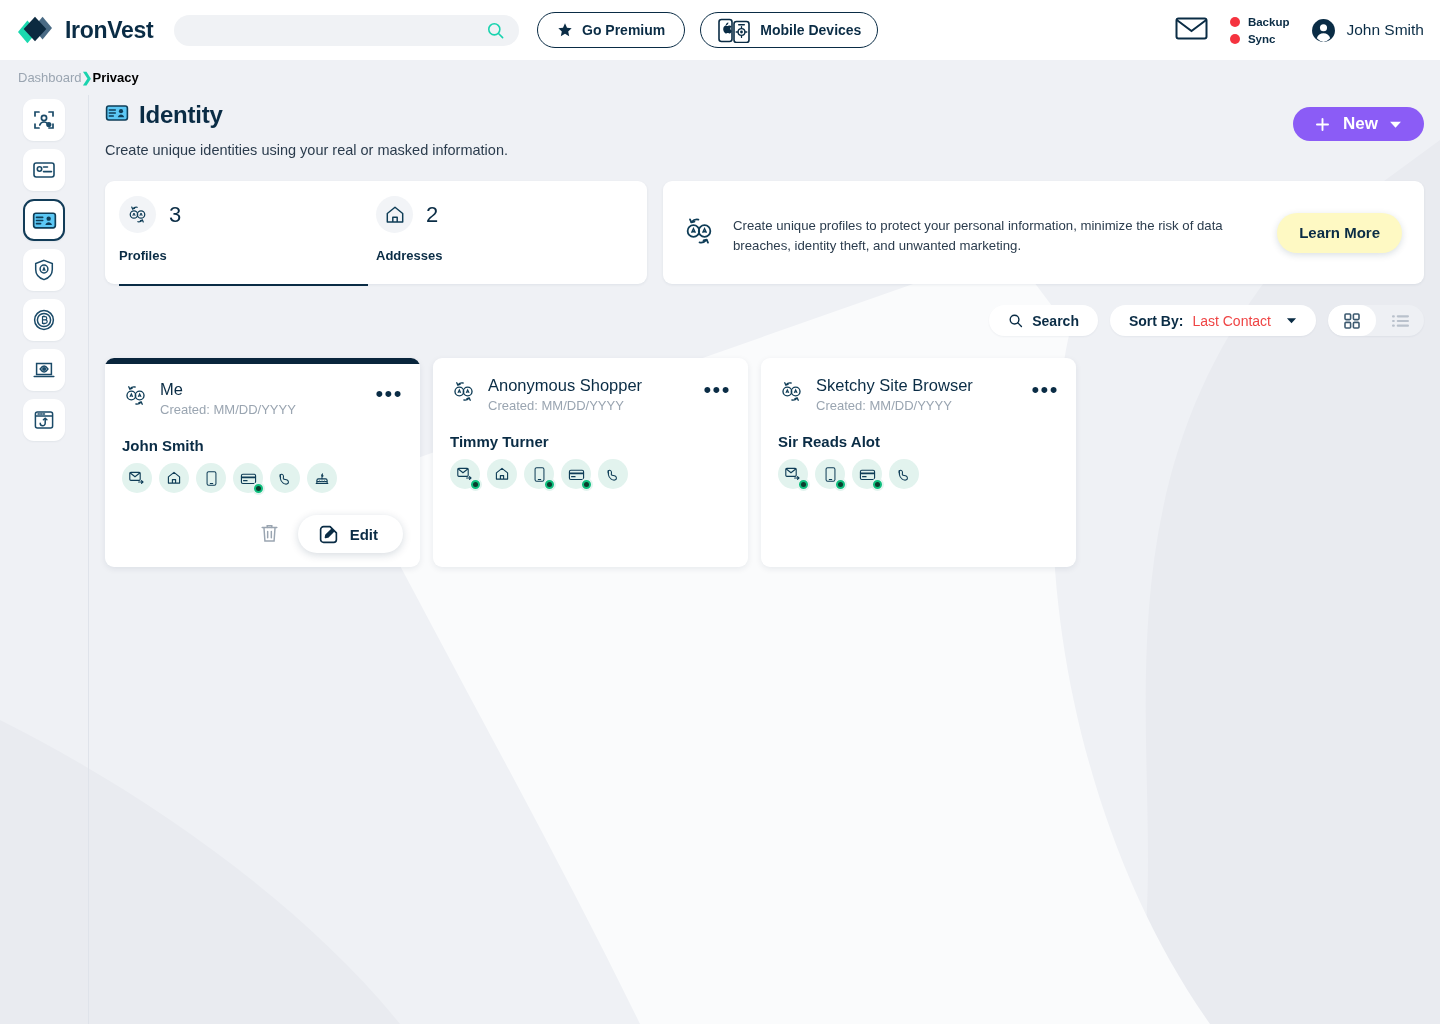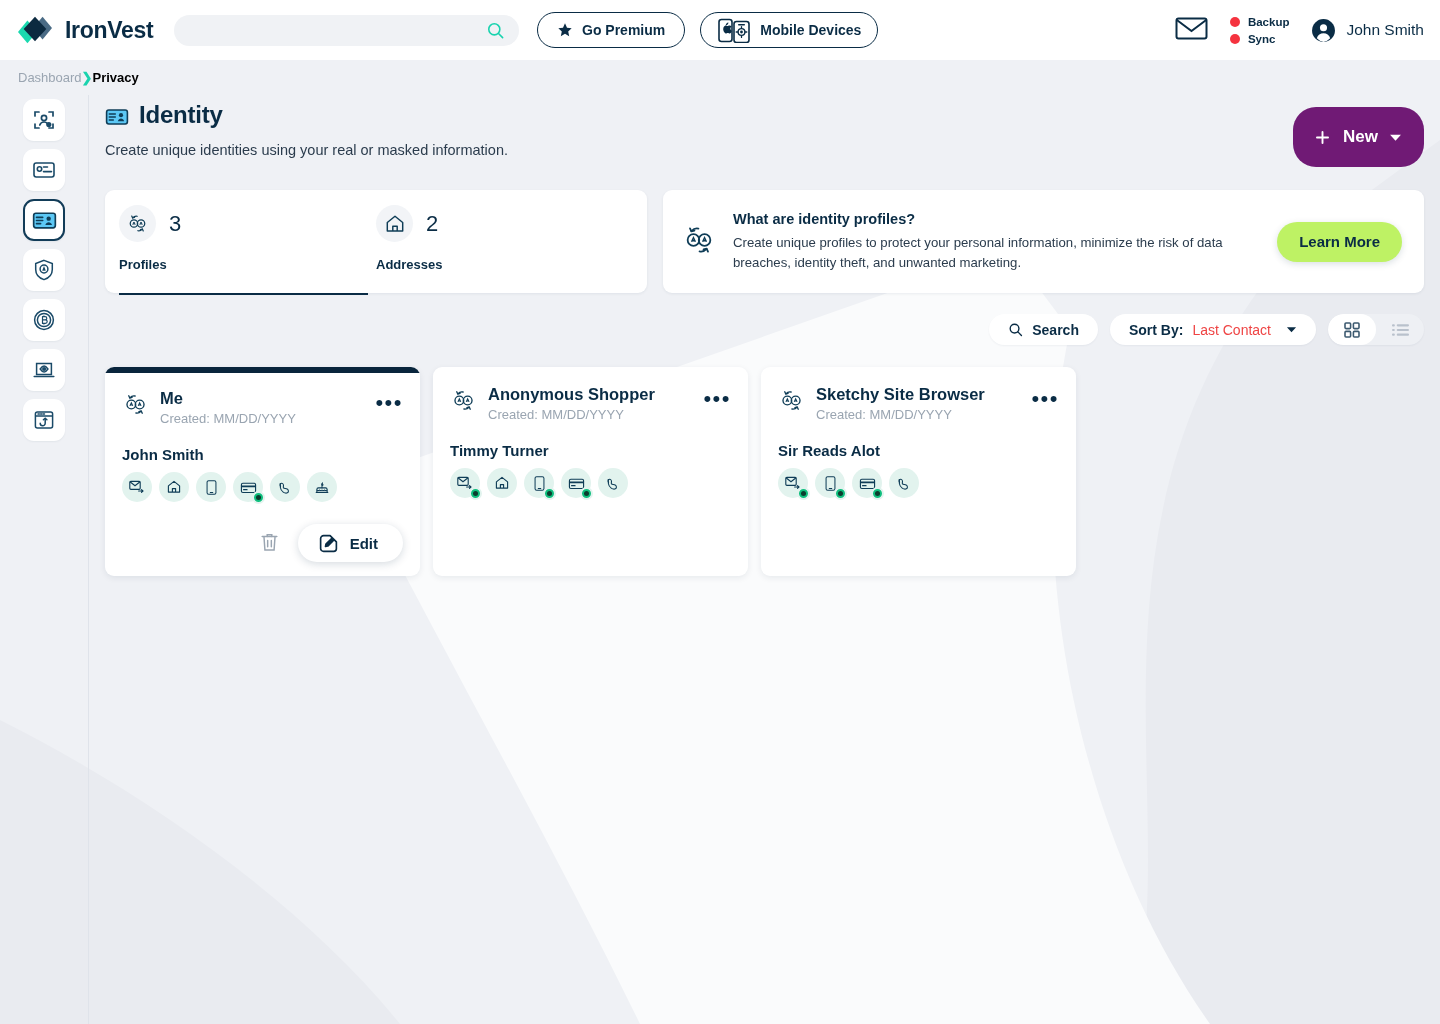--- a/index.html
+++ b/index.html
@@ -81,29 +81,29 @@
     width: 42px; height: 42px; border-radius: 11px;
     background: #fff; display: flex; align-items: center; justify-content: center;
     cursor: pointer; border: 2px solid transparent;
     box-shadow: 0 1px 2px rgba(10,44,69,.06);
   }
   .side-item.active { border-color: #123c58; }
 
   .content { flex: 1; padding: 6px 16px 0 16px; position: relative; }
 
   .page-head { display: flex; align-items: flex-start; }
-  .page-title { display: flex; align-items: flex-end; gap: 10px; }
+  .page-title { display: flex; align-items: flex-start; gap: 10px; }
   .page-title h1 { font-size: 24px; color: #0a2c45; font-weight: bold; letter-spacing: -0.2px; }
   .page-sub { margin-top: 13px; font-size: 14.5px; color: #2b3c4d; }
 
   .new-btn {
     margin-left: auto; margin-top: 6px;
     display: flex; align-items: center; gap: 11px;
-    height: 60px; padding: 0 22px 0 20px;
-    background: #701a75; color: #fff; border: none; border-radius: 23px;
+    height: 34px; padding: 0 22px 0 20px;
+    background: #8b5cf6; color: #fff; border: none; border-radius: 23px;
     font-size: 17px; font-weight: bold; cursor: pointer;
     font-family: "Liberation Sans", sans-serif;
   }
 
   
   .row2 { display: flex; gap: 16px; margin-top: 23px; }
   .stats-card {
     width: 542px; height: 103px; background: #fff; border-radius: 9px;
     box-shadow: 0 1px 3px rgba(10,44,69,.07);
     display: flex; padding: 0 14px; position: relative;
@@ -126,21 +126,21 @@
   .info-card {
     flex: 1; height: 103px; background: #fff; border-radius: 9px;
     box-shadow: 0 1px 3px rgba(10,44,69,.07);
     display: flex; align-items: center; padding: 0 22px 0 18px; gap: 16px;
   }
   .info-text h3 { font-size: 14.5px; color: #0a2c45; font-weight: bold; }
   .info-text p { margin-top: 6px; font-size: 13.2px; color: #2b3c4d; line-height: 1.5; max-width: 535px; }
   .learn-btn {
     margin-left: auto; flex: none;
     height: 40px; padding: 0 22px; border-radius: 21px; border: none;
-    background: #bef264; box-shadow: 0 2px 7px rgba(10,44,69,.15);
+    background: #fef9c3; box-shadow: 0 2px 7px rgba(10,44,69,.15);
     font-size: 15px; font-weight: bold; color: #0a2c45; cursor: pointer;
     font-family: "Liberation Sans", sans-serif; white-space: nowrap;
   }
 
   
   .toolbar { display: flex; justify-content: flex-end; align-items: flex-start; gap: 12px; margin-top: 21px; }
   .tool-pill {
     display: flex; align-items: center; gap: 9px;
     height: 31px; padding: 0 19px; border-radius: 16px;
     background: #fff; border: none; cursor: pointer;
@@ -164,21 +164,21 @@
     box-shadow: 0 2px 6px rgba(10,44,69,.08);
     padding: 18px 17px 14px 17px; position: relative; overflow: hidden;
     min-height: 155px;
   }
   .pcard.selected { padding-top: 22px; min-height: 190px; }
   .pcard.selected::before {
     content: ""; position: absolute; left: 0; right: 0; top: 0; height: 6px; background: #09253c;
   }
   .pc-head { display: flex; align-items: flex-start; gap: 11px; }
   .pc-titles { flex: 1; }
-  .pc-name { font-size: 16.5px; font-weight: bold; color: #0a2c45; line-height: 1.1; }
+  .pc-name { font-size: 16.5px; font-weight: normal; color: #0a2c45; line-height: 1.1; }
   .pc-created { margin-top: 4px; font-size: 13px; color: #9aa5b1; }
   .pc-menu { font-size: 22px; color: #0a2c45; letter-spacing: 1.5px; cursor: pointer; line-height: .6; padding-top: 7px; }
   .pc-person { margin-top: 20px; font-size: 15px; font-weight: bold; color: #0a2c45; }
   .pc-icons { margin-top: 9px; display: flex; gap: 7px; }
   .attr {
     width: 30px; height: 30px; border-radius: 50%; background: #e2f3ee;
     display: flex; align-items: center; justify-content: center; position: relative;
     cursor: pointer;
   }
   .attr .badge {
@@ -422,21 +422,20 @@
               <circle cx="17" cy="13" r="4.2"></circle>
             <path d="M7.6 14.3l1.4-3 1.4 3M8.1 13.5h1.8" stroke-width="1"></path>
             <path d="M15.6 14.3l1.4-3 1.4 3M16.1 13.5h1.8" stroke-width="1"></path>
             <path d="M7.5 6.6C9 5 11 4.4 12.6 4.8" stroke-linecap="round"></path>
               <path d="M6.5 4.6l1 2.2 2.2-.6" stroke-linecap="round" stroke-linejoin="round"></path>
             <path d="M18.5 19.4C17 21 15 21.6 13.4 21.2" stroke-linecap="round"></path>
               <path d="M19.5 21.4l-1-2.2-2.2.6" stroke-linecap="round" stroke-linejoin="round"></path>
           </svg>
         </span>
         <div class="info-text">
-          <h3>What are identity profiles?</h3>
           <p>Create unique profiles to protect your personal information, minimize the risk of data breaches, identity theft, and unwanted marketing.</p>
         </div>
         <button class="learn-btn">Learn More</button>
       </div>
     </div>
 
     <div class="toolbar">
       <button class="tool-pill">
         <svg width="15" height="15" viewBox="0 0 24 24" fill="none" stroke="#0a2c45" stroke-width="2.2">
           <circle cx="10.5" cy="10.5" r="7"></circle>

